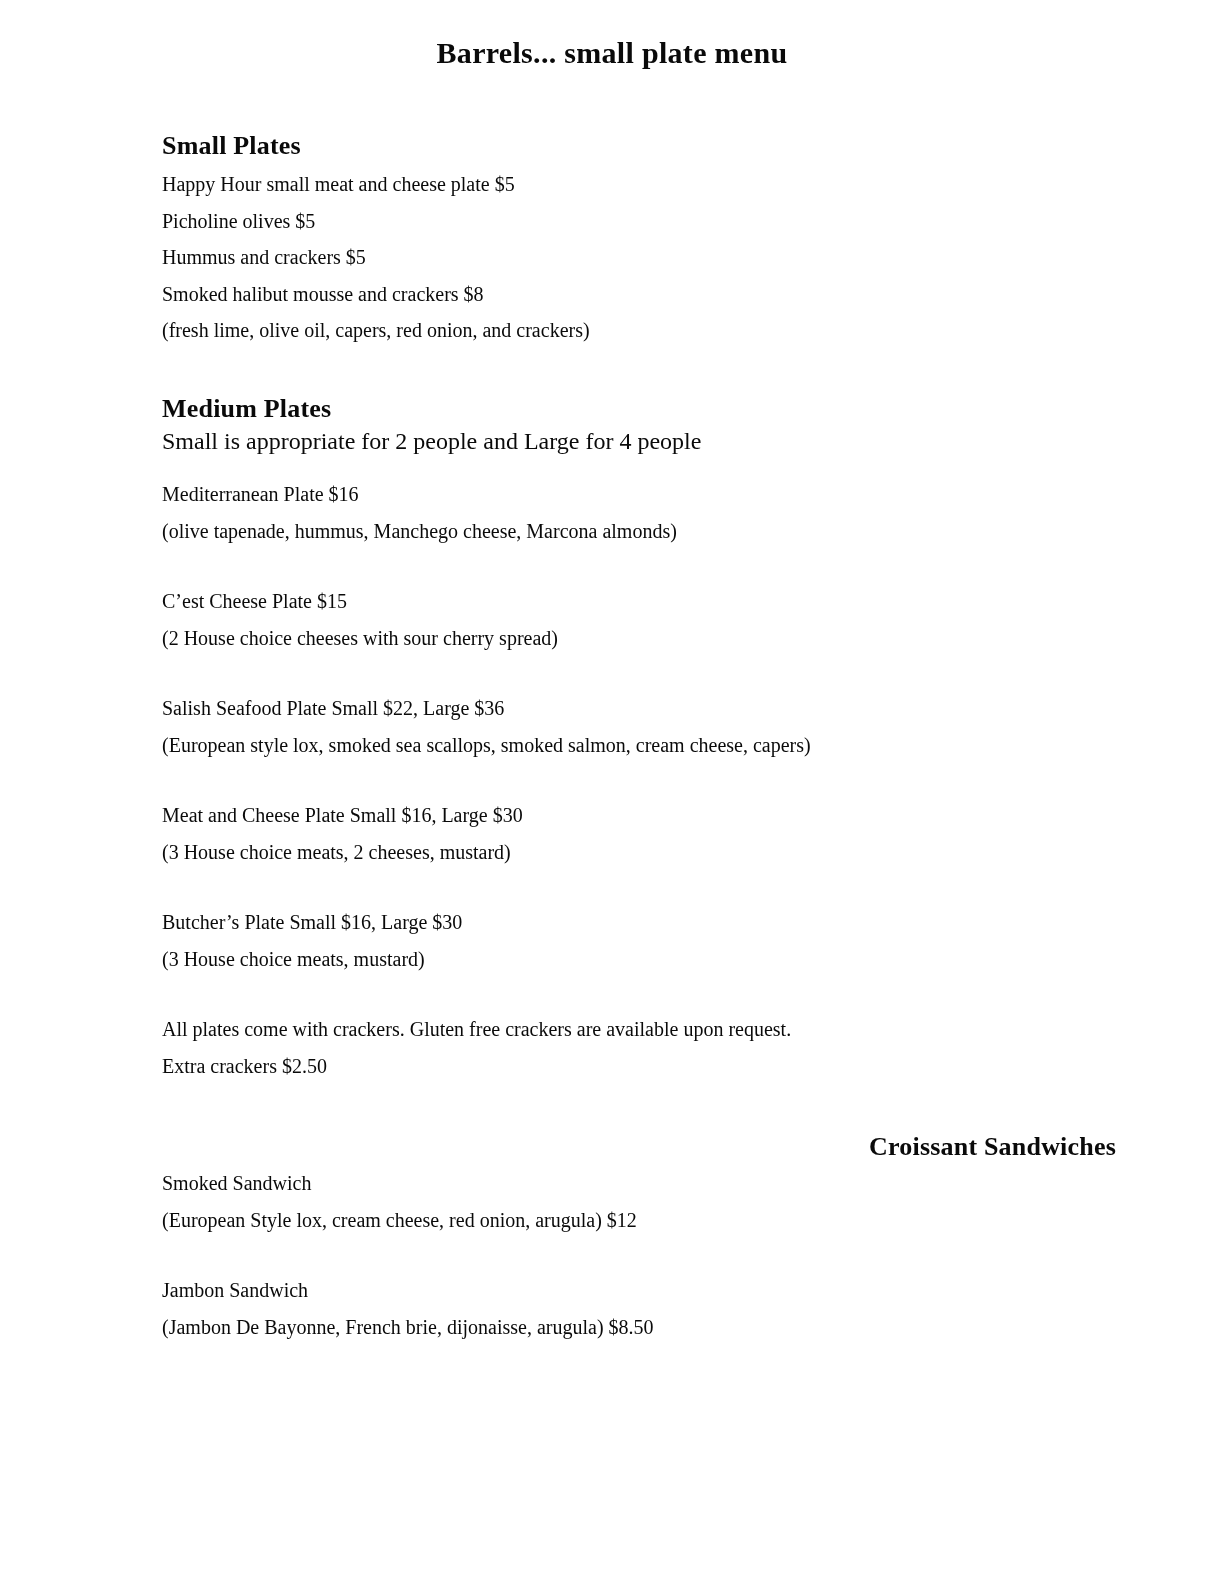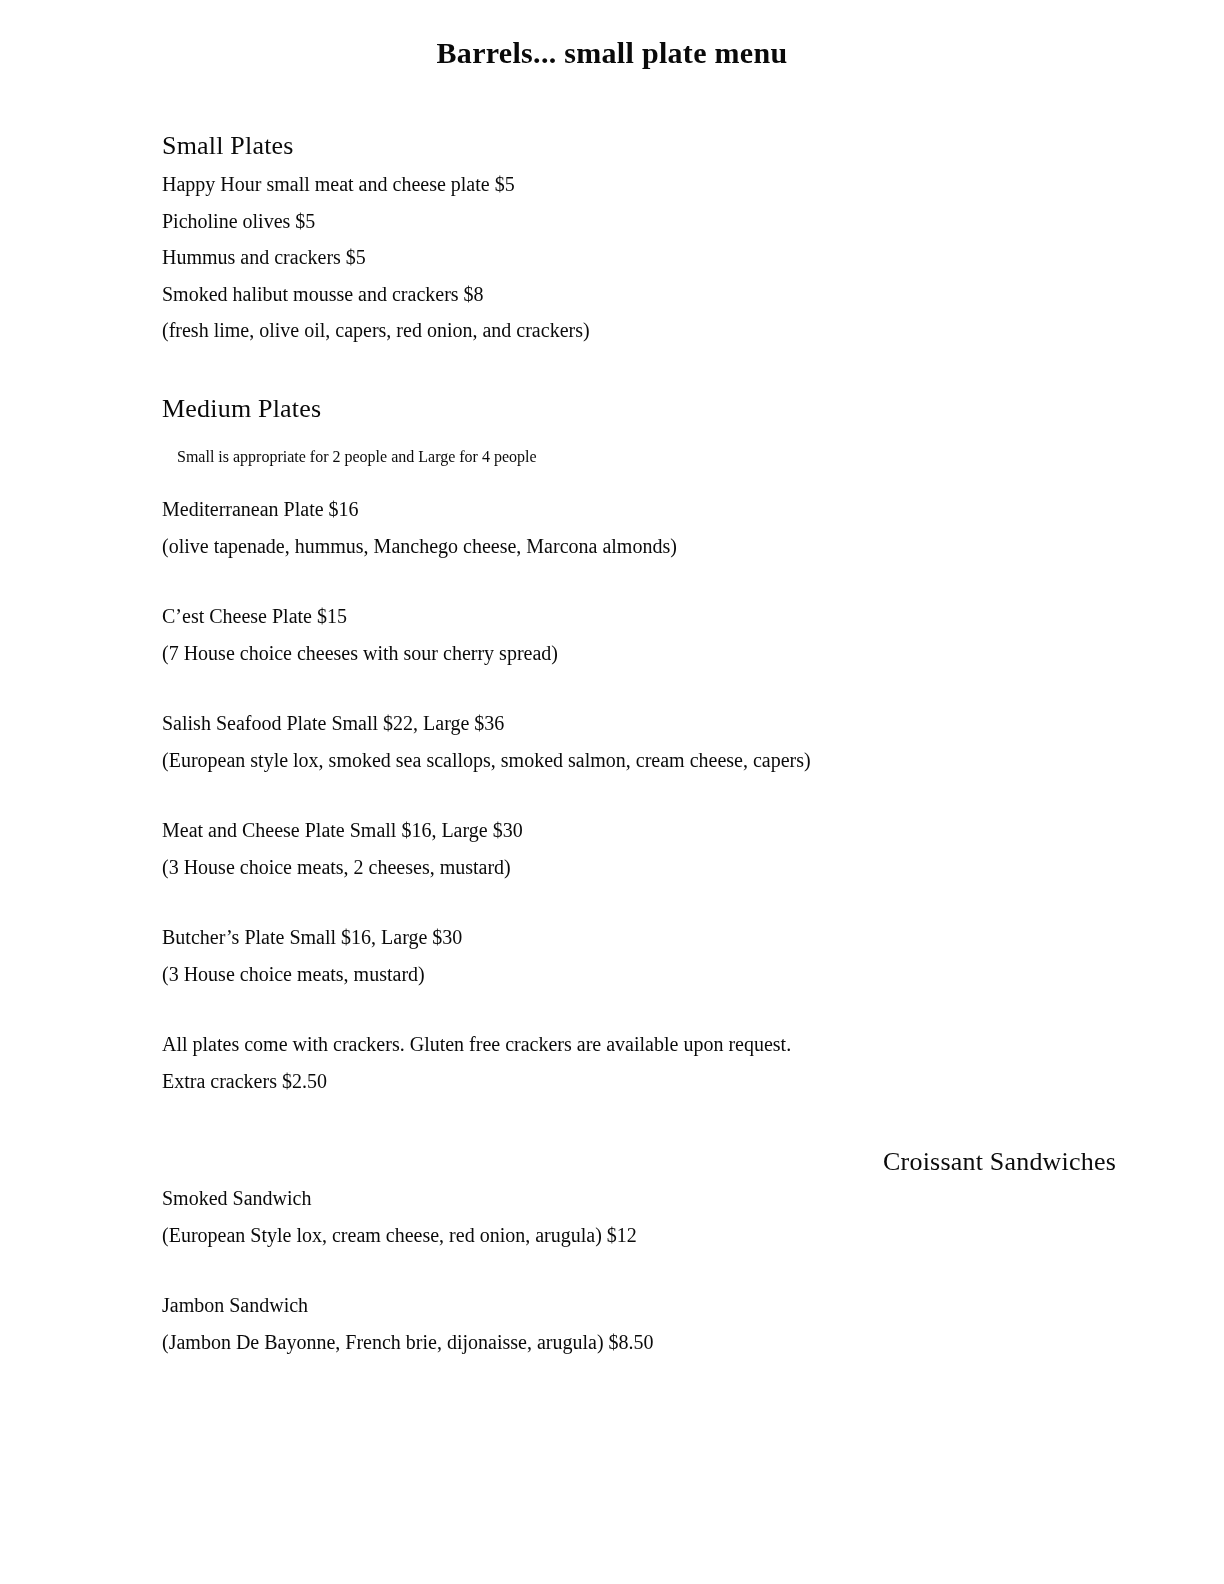--- a/index.html
+++ b/index.html
@@ -22,37 +22,37 @@
     font-weight: 600;
     letter-spacing: 0.3px;
   }
   .content {
     padding: 0 90px 0 144px;
   }
   h2.section-heading {
     margin: 0;
     font-size: 26px;
     line-height: 32px;
-    font-weight: 400;
+    font-weight: 700;
     letter-spacing: 0.2px;
   }
   #sec-small h2.section-heading { margin-top: 58px; }
   #sec-medium h2.section-heading { margin-top: 44px; }
   #sec-croissant h2.section-heading { margin-top: 46px; text-align: right; }
   .line {
     margin: 0;
     font-size: 20px;
     line-height: 37px;
     font-weight: 400;
   }
   .sp-items { margin-top: 4px; }
   .sp-items .line { line-height: 36.5px; }
   .subtitle {
-    margin: 15px;
-    font-size: 16px;
+    margin: 0;
+    font-size: 24px;
     line-height: 33px;
     font-weight: 400;
   }
   .plate { margin-top: 33px; }
   #sec-medium .plate.first { margin-top: 18px; }
   #sec-croissant .plate.first { margin-top: 2px; }
   .note { margin-top: 33px; }
 </style>
 </head>
 <body>
@@ -77,21 +77,21 @@
       <h2 class="section-heading">Medium Plates</h2>
       <p class="subtitle">Small is appropriate for 2 people and Large for 4 people</p>
 
       <div class="plate first">
         <p class="line">Mediterranean Plate $16</p>
         <p class="line">(olive tapenade, hummus, Manchego cheese, Marcona almonds)</p>
       </div>
 
       <div class="plate">
         <p class="line">C’est Cheese Plate $15</p>
-        <p class="line">(7 House choice cheeses with sour cherry spread)</p>
+        <p class="line">(2 House choice cheeses with sour cherry spread)</p>
       </div>
 
       <div class="plate">
         <p class="line">Salish Seafood Plate Small $22, Large $36</p>
         <p class="line">(European style lox, smoked sea scallops, smoked salmon, cream cheese, capers)</p>
       </div>
 
       <div class="plate">
         <p class="line">Meat and Cheese Plate Small $16, Large $30</p>
         <p class="line">(3 House choice meats, 2 cheeses, mustard)</p>

